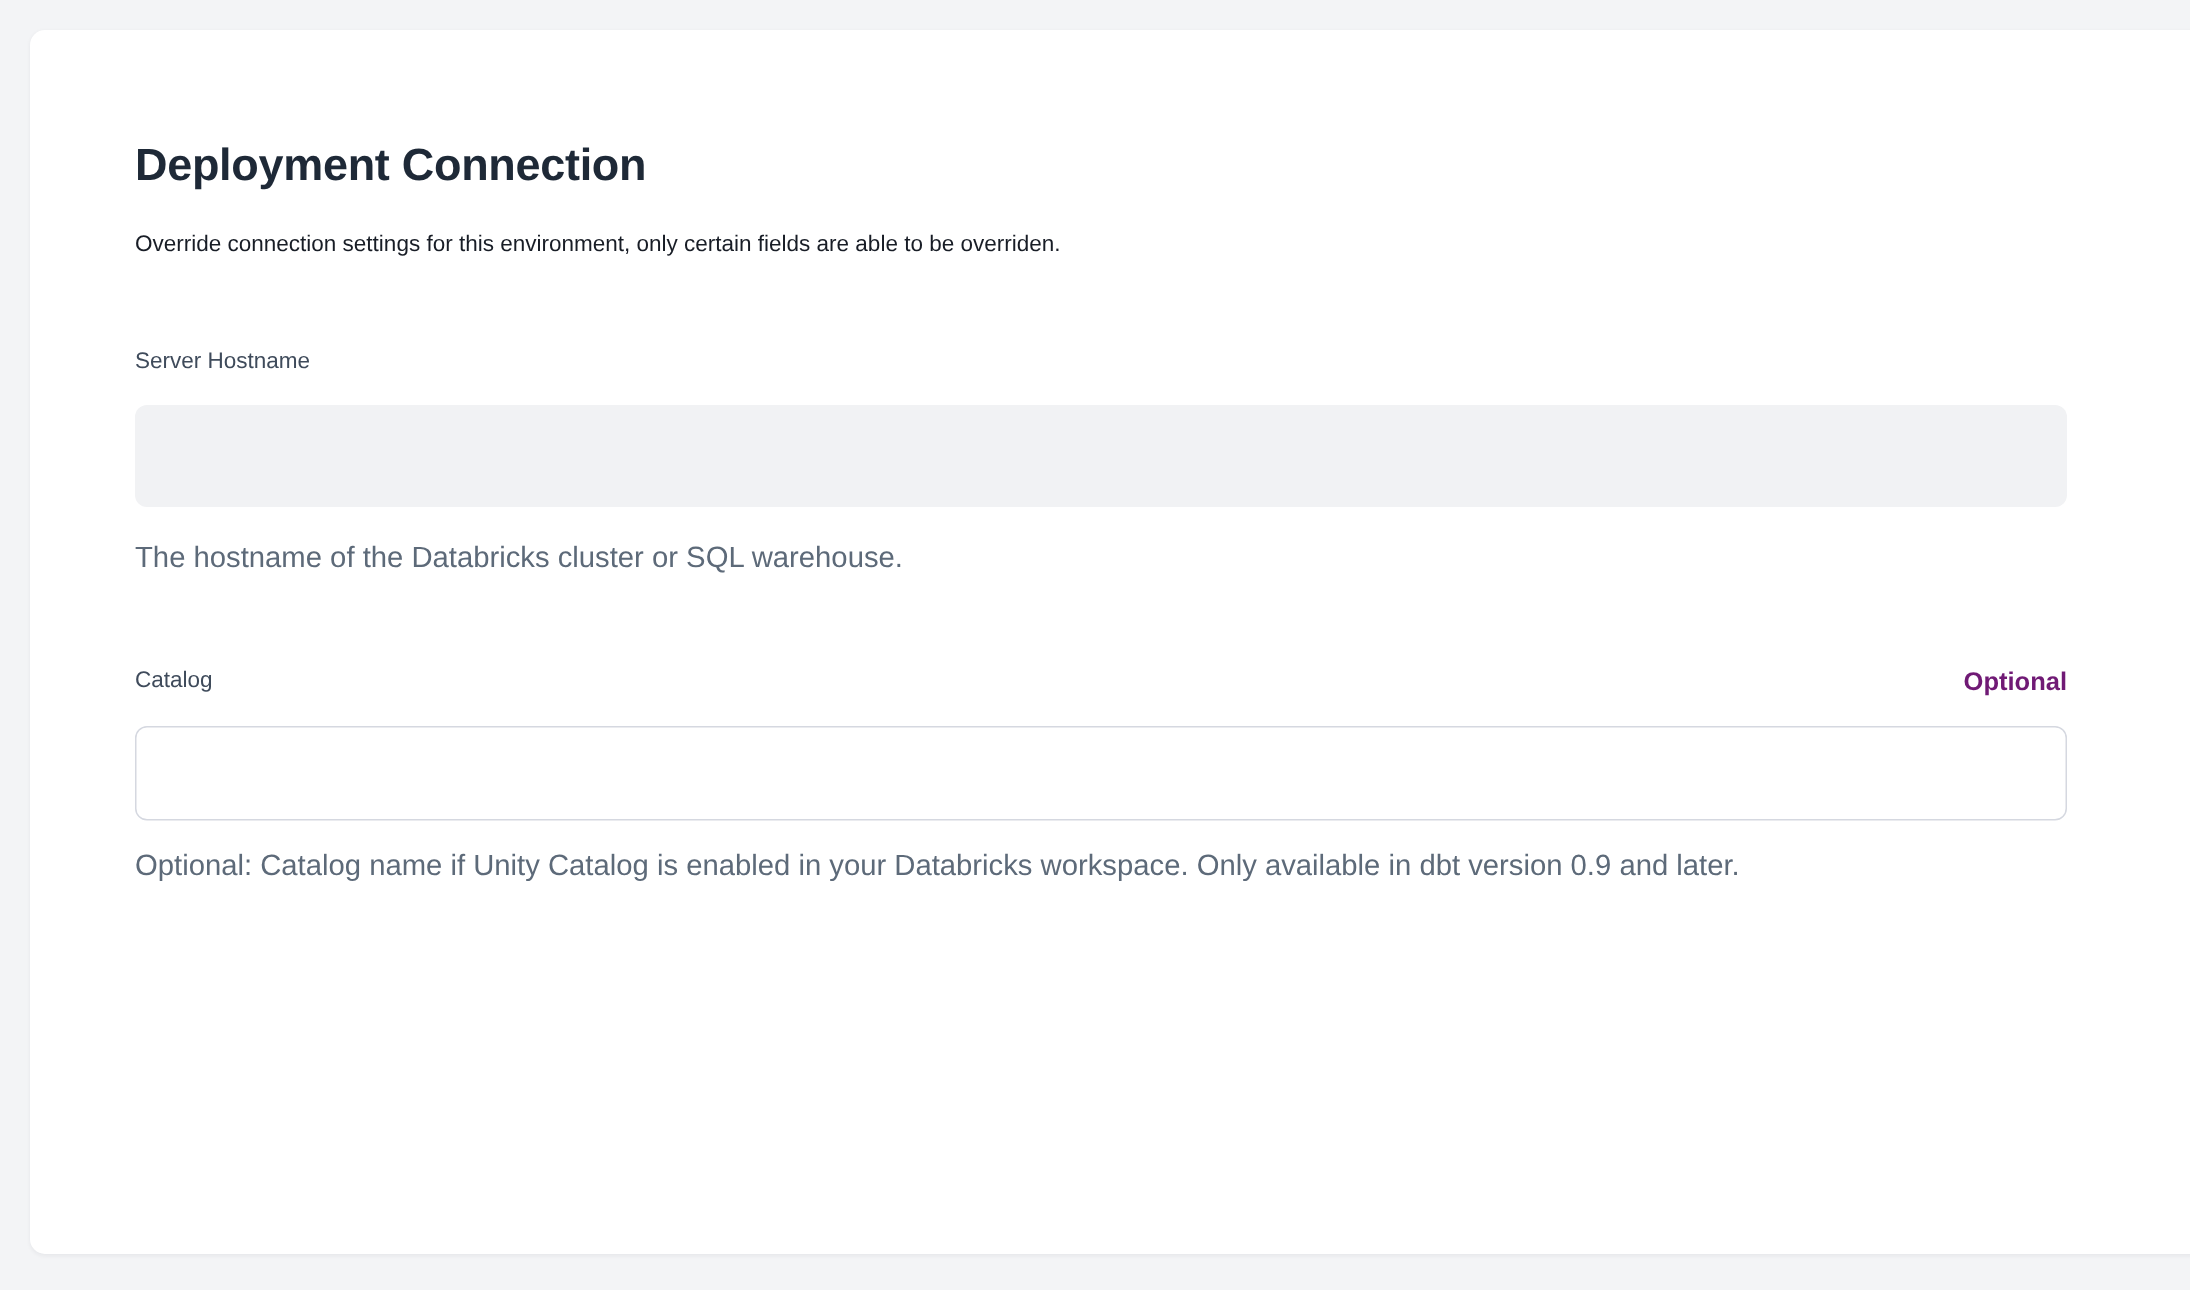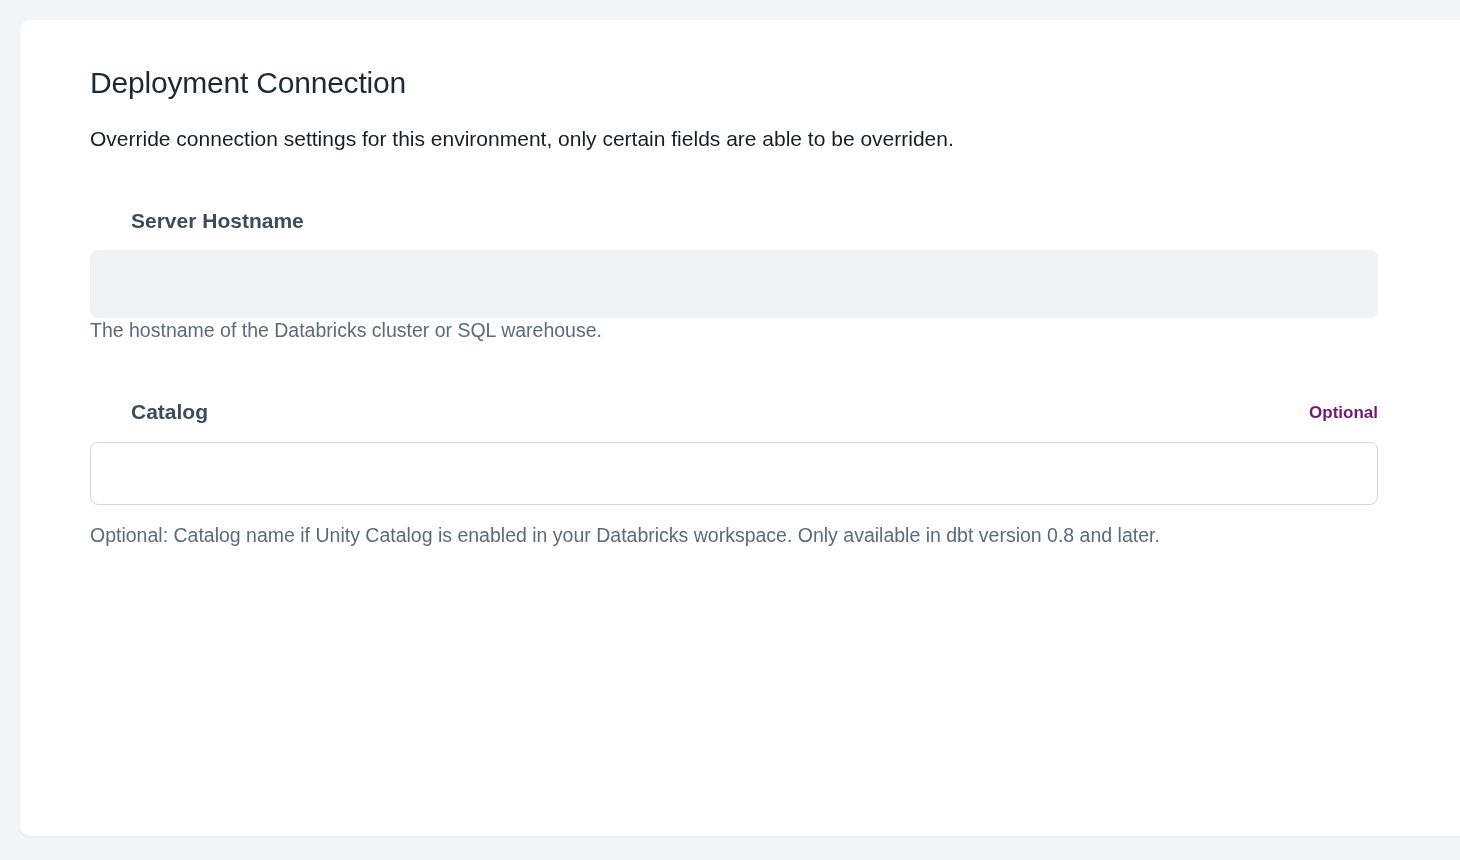--- a/index.html
+++ b/index.html
@@ -17,44 +17,43 @@
     background: #ffffff;
     border-radius: 10px;
     box-shadow: 0 1px 3px rgba(30,41,59,0.06);
   }
   .content {
     position: absolute;
     left: 70px; top: 0;
     width: 1288px;
   }
   .page-title {
-    margin-top: 46px;
+    margin-top: 74px;
     font-size: 30px;
-    font-weight: 400;
+    font-weight: 700;
     color: #1e2937;
     letter-spacing: -0.2px;
   }
   .page-subtitle {
     margin-top: 25px;
-    font-size: 21px;
+    font-size: 15px;
     color: #181d26;
     line-height: 1.35;
   }
   .field-label-row {
     display: flex;
     justify-content: space-between;
     align-items: flex-end;
   }
   .field-label {
     display: block;
-    font-size: 21px;
-    font-weight: 700;
+    font-size: 15px;
+    font-weight: 400;
     color: #3f4b5b;
     line-height: 22px;
-    margin-left: 41px;
   }
   .optional-tag {
     font-size: 17px;
     font-weight: 600;
     color: #701a75;
   }
   .mt-group { margin-top: 57px; }
   .text-input {
     display: block;
     width: 100%;
@@ -71,20 +70,21 @@
     background: #f1f2f4;
     border: none;
   }
   .text-input.enabled {
     height: 63px;
     background: #ffffff;
     border: 1px solid #d5d8e0;
     margin-top: 19px;
   }
   .helper-text {
+    margin-top: 22px;
     font-size: 19.5px;
     color: #5d6a79;
     line-height: 1.3;
   }
   .helper-text.tight { margin-top: 18px; }
 </style>
 </head>
 <body>
 
 <div class="card">
@@ -100,17 +100,17 @@
       <p class="helper-text">The hostname of the Databricks cluster or SQL warehouse.</p>
     </div>
 
 
     <div class="field mt-group">
       <div class="field-label-row">
         <label class="field-label">Catalog</label>
         <span class="optional-tag">Optional</span>
       </div>
       <input class="text-input enabled" type="text" value="" style="">
-      <p class="helper-text tight">Optional: Catalog name if Unity Catalog is enabled in your Databricks workspace. Only available in dbt version 0.8 and later.</p>
+      <p class="helper-text tight">Optional: Catalog name if Unity Catalog is enabled in your Databricks workspace. Only available in dbt version 0.9 and later.</p>
     </div>
 
   </div>
 </div>
 
 </body></html>

